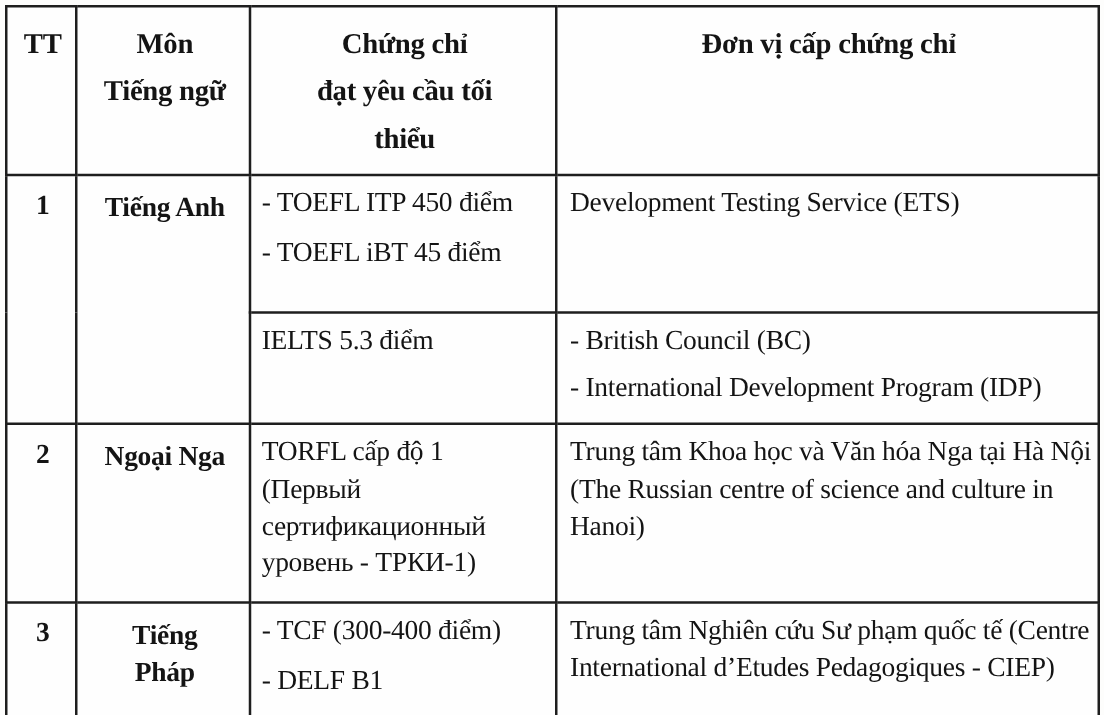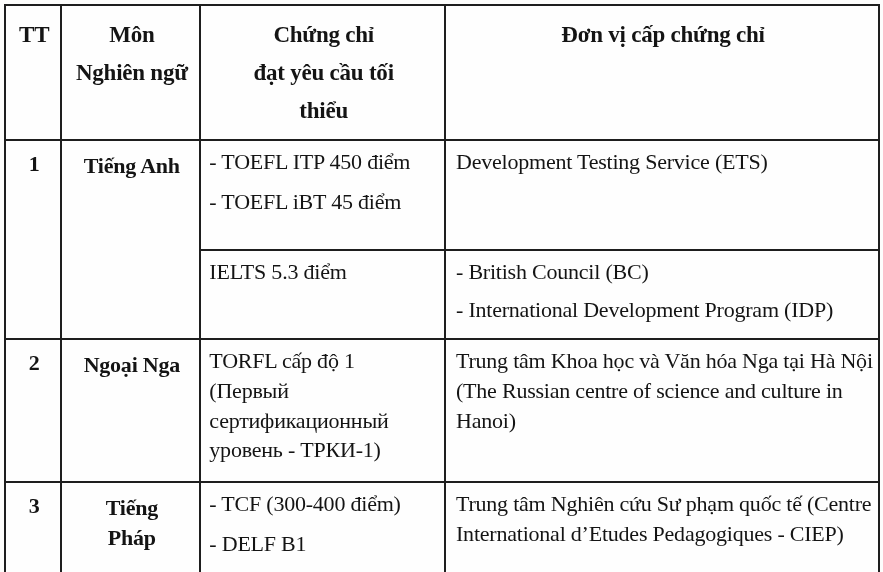--- a/index.html
+++ b/index.html
@@ -114,21 +114,21 @@
       <col class="col-cert">
       <col class="col-issue">
     </colgroup>
     <tbody>
       <tr class="r-header">
         <th>
           <div class="hdr-line">TT</div>
         </th>
         <th>
           <div class="hdr-line">Môn</div>
-          <div class="hdr-line">Nghiên ngữ</div>
+          <div class="hdr-line">Tiếng ngữ</div>
         </th>
         <th>
           <div class="hdr-line">Chứng chỉ</div>
           <div class="hdr-line">đạt yêu cầu tối</div>
           <div class="hdr-line">thiểu</div>
         </th>
         <th>
           <div class="hdr-line">Đơn vị cấp chứng chỉ</div>
         </th>
       </tr>

